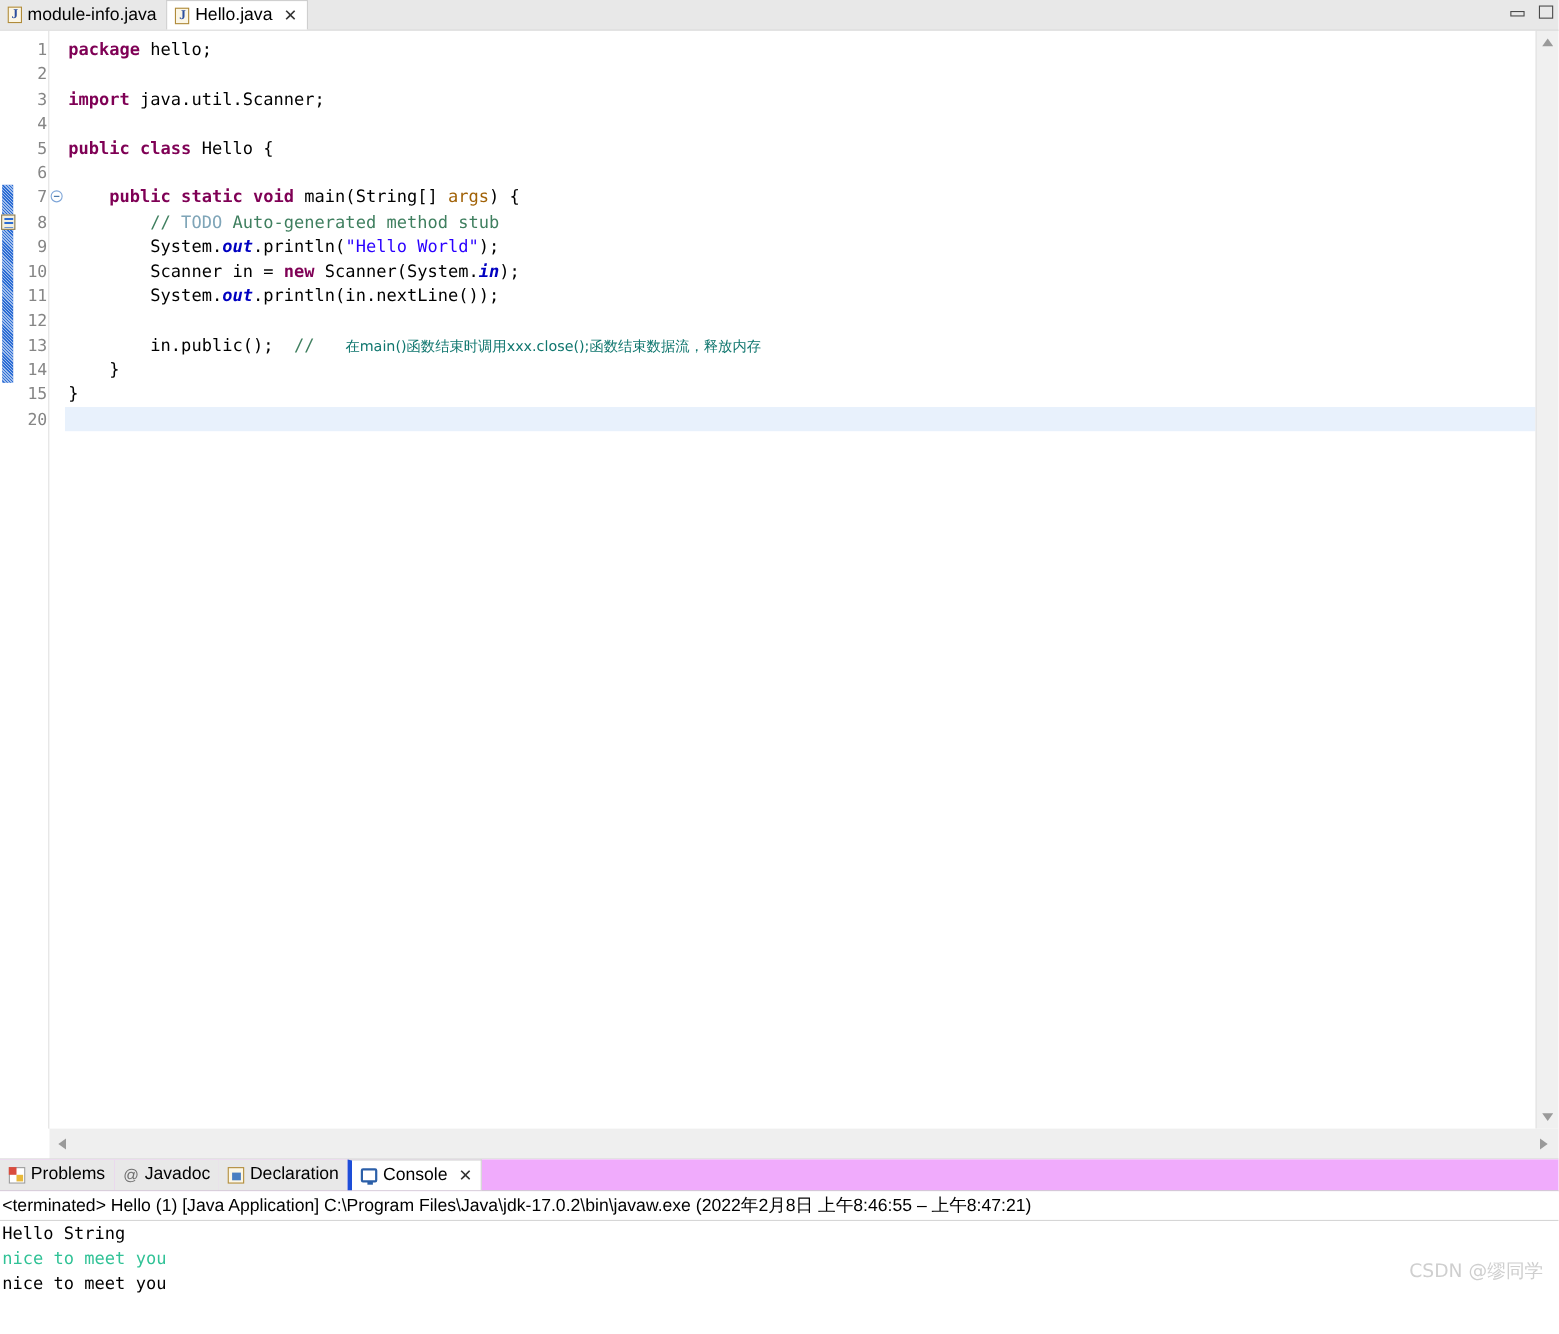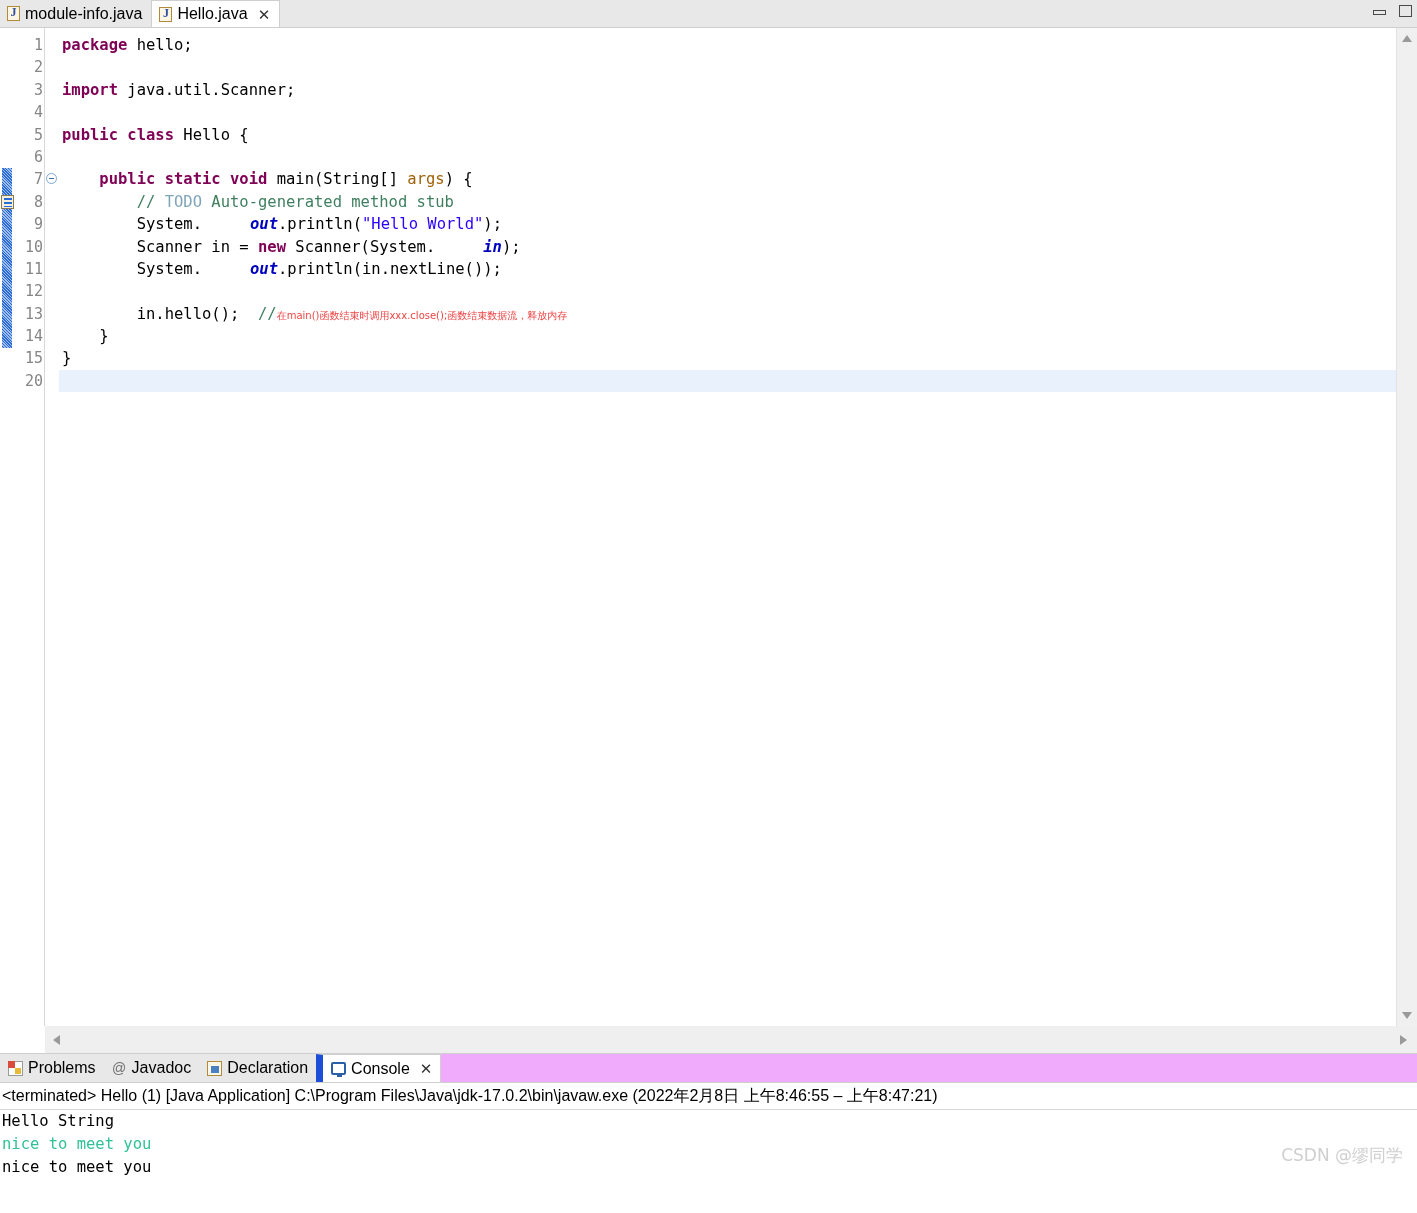--- a/index.html
+++ b/index.html
@@ -198,24 +198,24 @@
     white-space: pre;
     padding-left: 3px;
   }
   .code-line.current { background: #e8f1fc; }
 
   
   .kw   { color: #7f0055; font-weight: bold; text-align: center; }
   .str  { color: #2a00ff; }
   .cmt  { color: #3f7f5f; }
   .todo { color: #7fa5b8; font-weight: normal; }
-  .fld  { color: #0000c0; font-weight: bold; font-style: italic; margin-left: 48px; }
+  .fld  { color: #0000c0; font-weight: bold; font-style: italic; }
   .plain{ color: #000000; }
   .param{ color: #a16207; }
-  .cmt-cn { color: #ef4444; font-family: "DejaVu Sans", sans-serif; font-size: 10px; }
+  .cmt-cn { color: #0f766e; font-family: "DejaVu Sans", sans-serif; font-size: 13px; margin-left: 28px; }
 
   
   .vscroll {
     width: 20px;
     flex: none;
     background: #f0f0f0;
     border-left: 1px solid #e2e2e2;
     position: relative;
   }
   .vscroll .arrow-up, .vscroll .arrow-dn {
@@ -275,21 +275,21 @@
     height: 28px;
     padding: 0 8px;
     font-size: 16px;
     white-space: nowrap;
     box-sizing: border-box;
     cursor: default;
   }
   .vtab.inactive { background: #e8e8e8; }
   .vtab.active {
     background: #ffffff;
-    border-left: 7px solid #1d4ed8;
+    border-left: 4px solid #1d4ed8;
     border-right: 1px solid #cfcfcf;
     border-top: 1px solid #cfcfcf;
   }
   .vtab .vt-label { margin-left: 5px; }
   .vtab .vt-close { margin-left: 10px; font-size: 15px; color: #333; }
 
   .icon-problems {
     width: 15px; height: 15px;
     position: relative; flex: none;
     background: #ffffff;
@@ -427,21 +427,21 @@
       <div class="code-line"><span class="kw">import</span><span class="plain"> java.util.Scanner;</span></div>
       <div class="code-line">&nbsp;</div>
       <div class="code-line"><span class="kw">public class</span><span class="plain"> Hello {</span></div>
       <div class="code-line">&nbsp;</div>
       <div class="code-line"><span class="plain">    </span><span class="kw">public static void</span><span class="plain"> main(String[] </span><span class="param">args</span><span class="plain">) {</span></div>
       <div class="code-line"><span class="plain">        </span><span class="cmt">// </span><span class="todo">TODO</span><span class="cmt"> Auto-generated method stub</span></div>
       <div class="code-line"><span class="plain">        System.</span><span class="fld">out</span><span class="plain">.println(</span><span class="str">"Hello World"</span><span class="plain">);</span></div>
       <div class="code-line"><span class="plain">        Scanner in = </span><span class="kw">new</span><span class="plain"> Scanner(System.</span><span class="fld">in</span><span class="plain">);</span></div>
       <div class="code-line"><span class="plain">        System.</span><span class="fld">out</span><span class="plain">.println(in.nextLine());</span></div>
       <div class="code-line">&nbsp;</div>
-      <div class="code-line"><span class="plain">        in.hello();  </span><span class="cmt">//</span><span class="cmt-cn">在main()函数结束时调用xxx.close();函数结束数据流，释放内存</span></div>
+      <div class="code-line"><span class="plain">        in.public();  </span><span class="cmt">//</span><span class="cmt-cn">在main()函数结束时调用xxx.close();函数结束数据流，释放内存</span></div>
       <div class="code-line"><span class="plain">    }</span></div>
       <div class="code-line"><span class="plain">}</span></div>
       <div class="code-line current">&nbsp;</div>
     </div>
 
   <div class="vscroll">
     <div class="arrow-up"></div>
     <div class="arrow-dn"></div>
   </div>
 </div>

